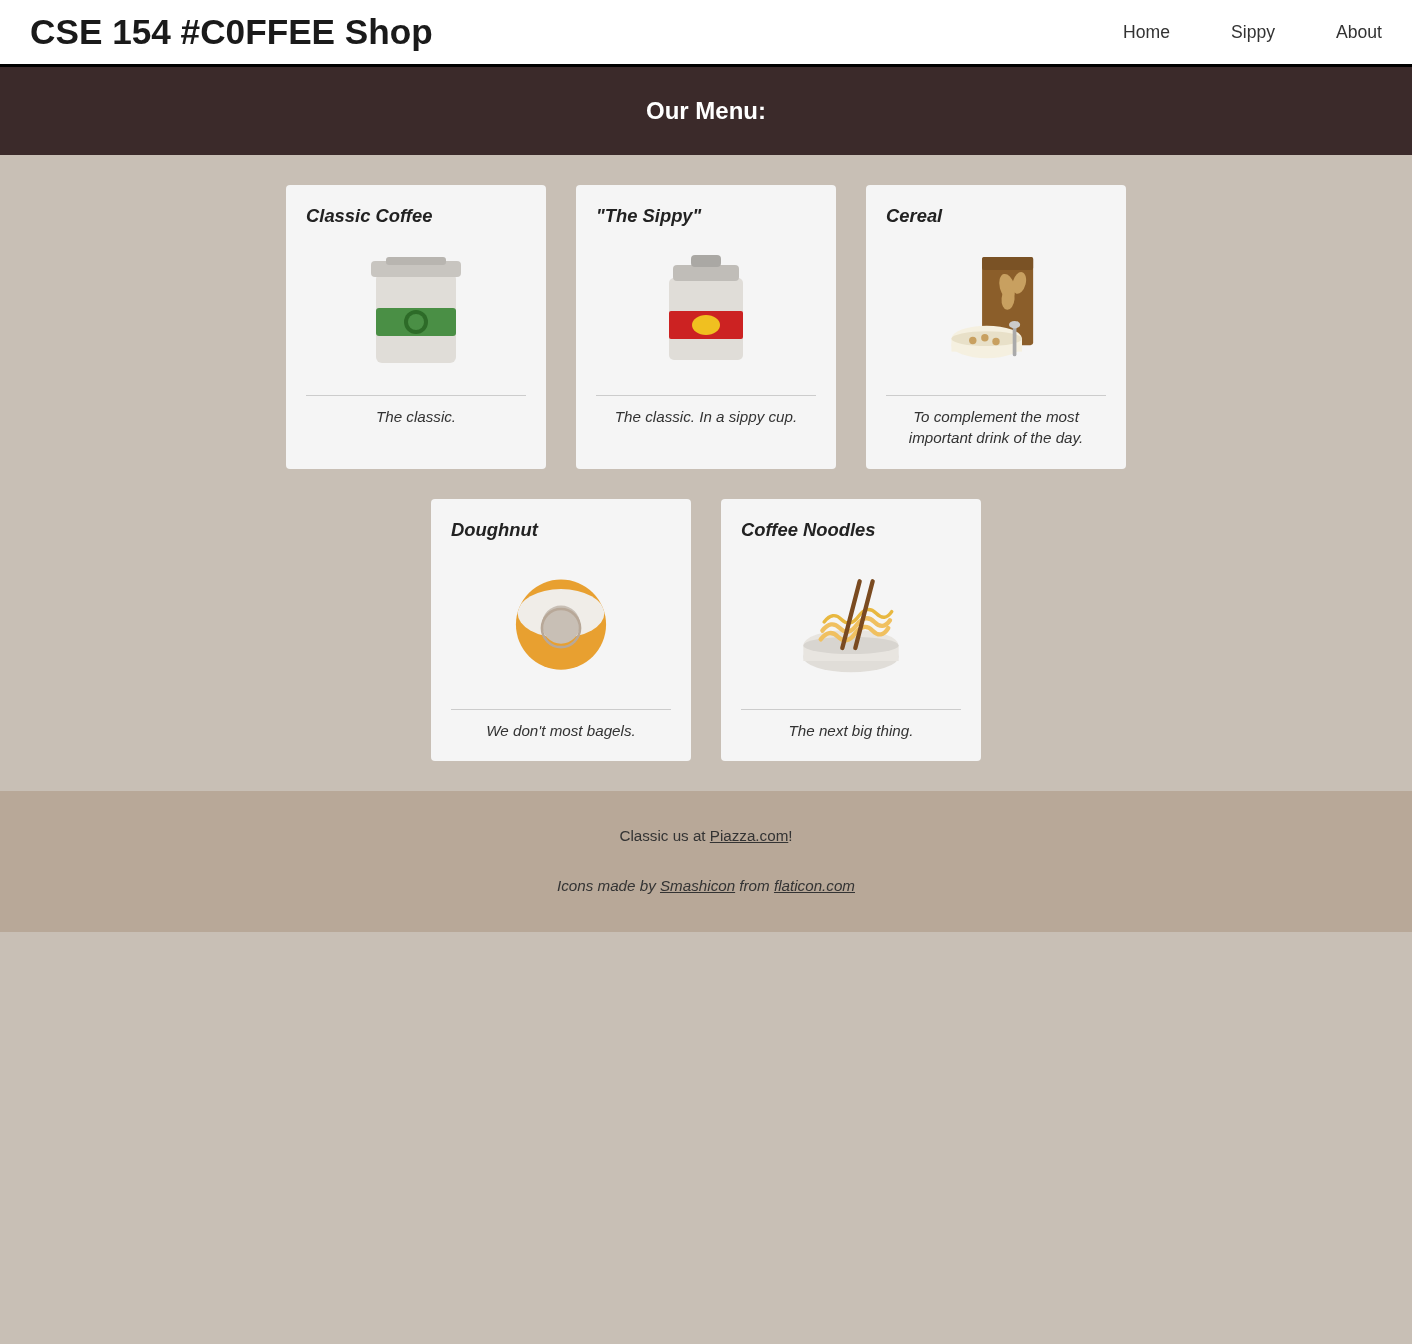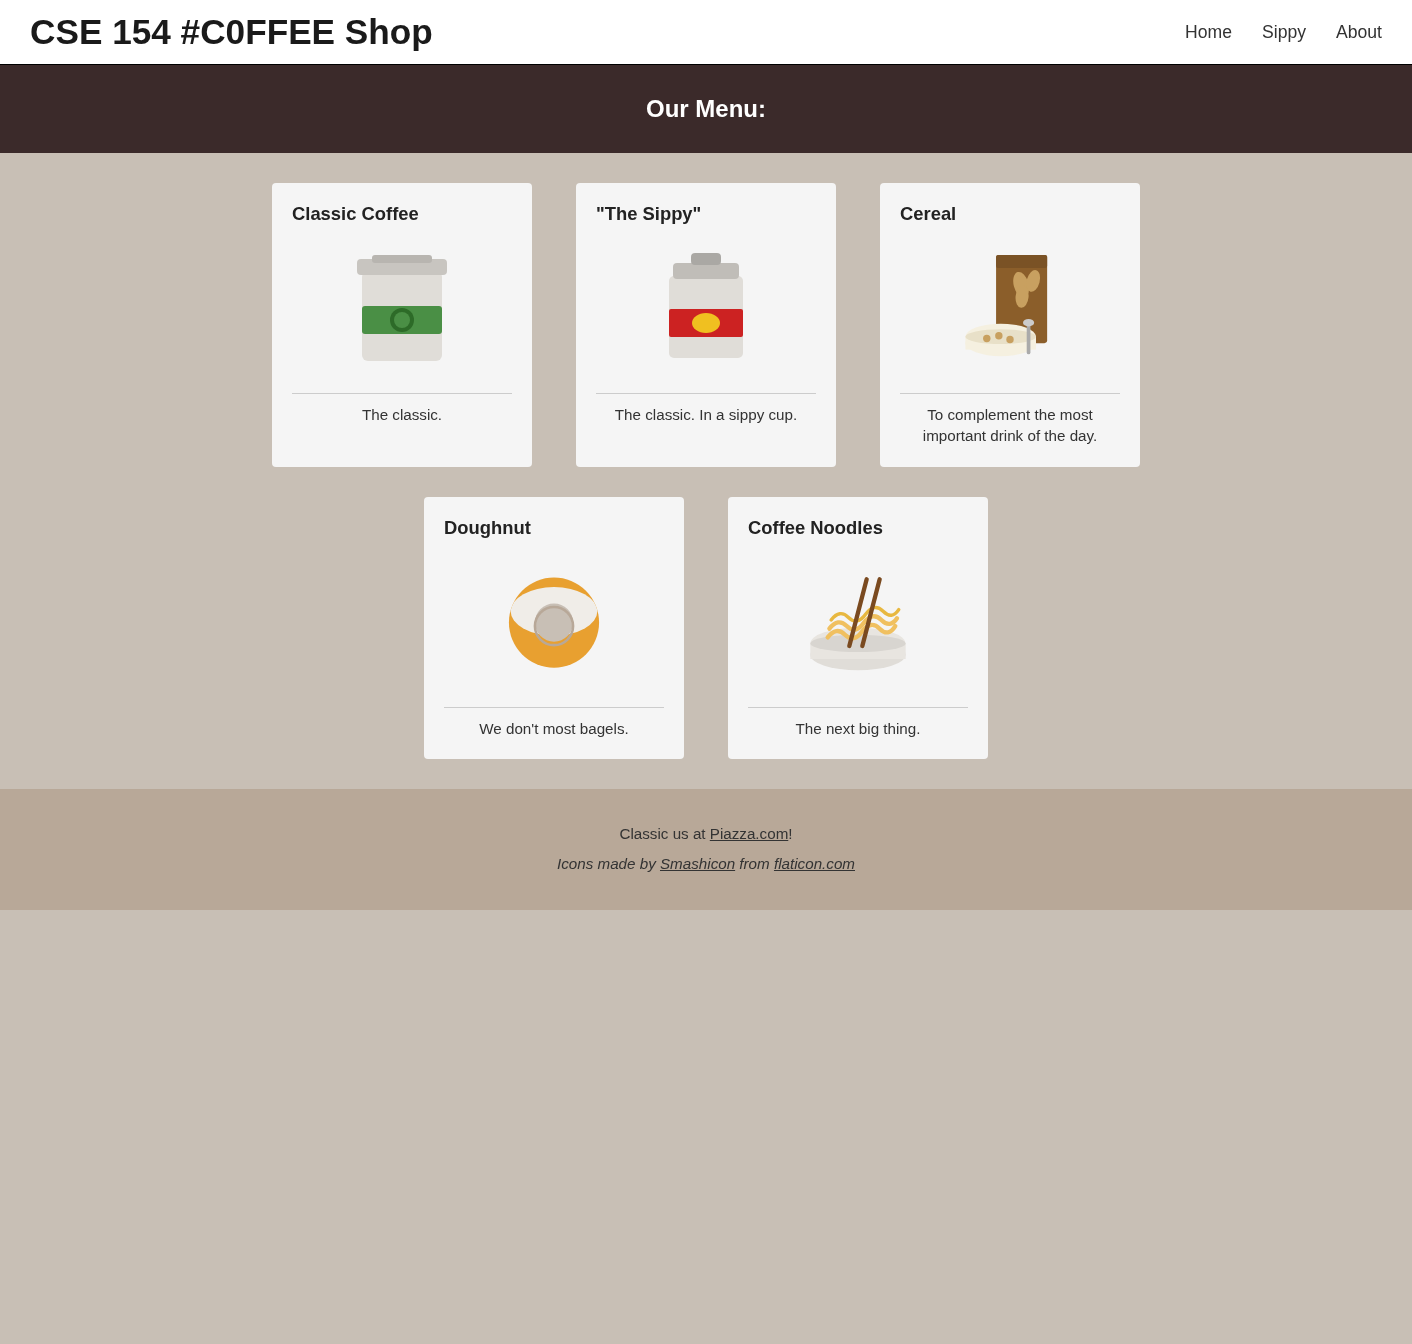--- a/index.html
+++ b/index.html
@@ -5,33 +5,34 @@
     * { box-sizing: border-box; margin: 0; padding: 0; }
     body { font-family: Arial, sans-serif; background: #c8bfb5; min-height: 100vh; }
 
     
     header {
       background: #fff;
       display: flex;
       align-items: center;
       justify-content: space-between;
       padding: 12px 30px;
-      border-bottom: 1px solid #000000;
+      border-bottom: 3px solid #000000;
       gap: 38px;
     }
     .site-title {
       font-size: 2.2rem;
       font-weight: bold;
       color: #1a1a1a;
     }
     nav { display: flex; gap: 30px; }
     nav a {
       text-decoration: none;
       color: #333;
       font-size: 1.1rem;
+      margin-left: 31px;
     }
 
     
     .menu-banner {
       background: #3b2a2a;
       color: #fff;
       text-align: center;
       padding: 30px;
       font-size: 1.5rem;
       font-weight: bold;
@@ -44,22 +45,23 @@
       justify-content: center;
       gap: 30px;
       padding: 30px 40px;
       background: #c8bfb5;
     }
 
     
     .menu-row {
       display: flex;
       justify-content: center;
-      gap: 44px;
+      gap: 30px;
       width: 100%;
+      font-style: italic;
     }
 
     
     .card {
       background: #f5f5f5;
       border-radius: 4px;
       width: 260px;
       padding: 20px 20px 20px 20px;
       display: flex;
       flex-direction: column;
@@ -96,21 +98,21 @@
     
     footer {
       background: #b8a898;
       text-align: center;
       padding: 30px 20px;
       color: #333;
       font-size: 0.95rem;
       line-height: 2;
     }
     footer a { color: #333; }
-    footer .italic { font-style: italic; }
+    footer .italic { font-style: italic; margin-top: 20px; }
 
     
     svg { display: block; }
   </style>
 </head>
 <body>
 
 <header>
   <div class="site-title">CSE 154 #C0FFEE Shop</div>
   <nav>

